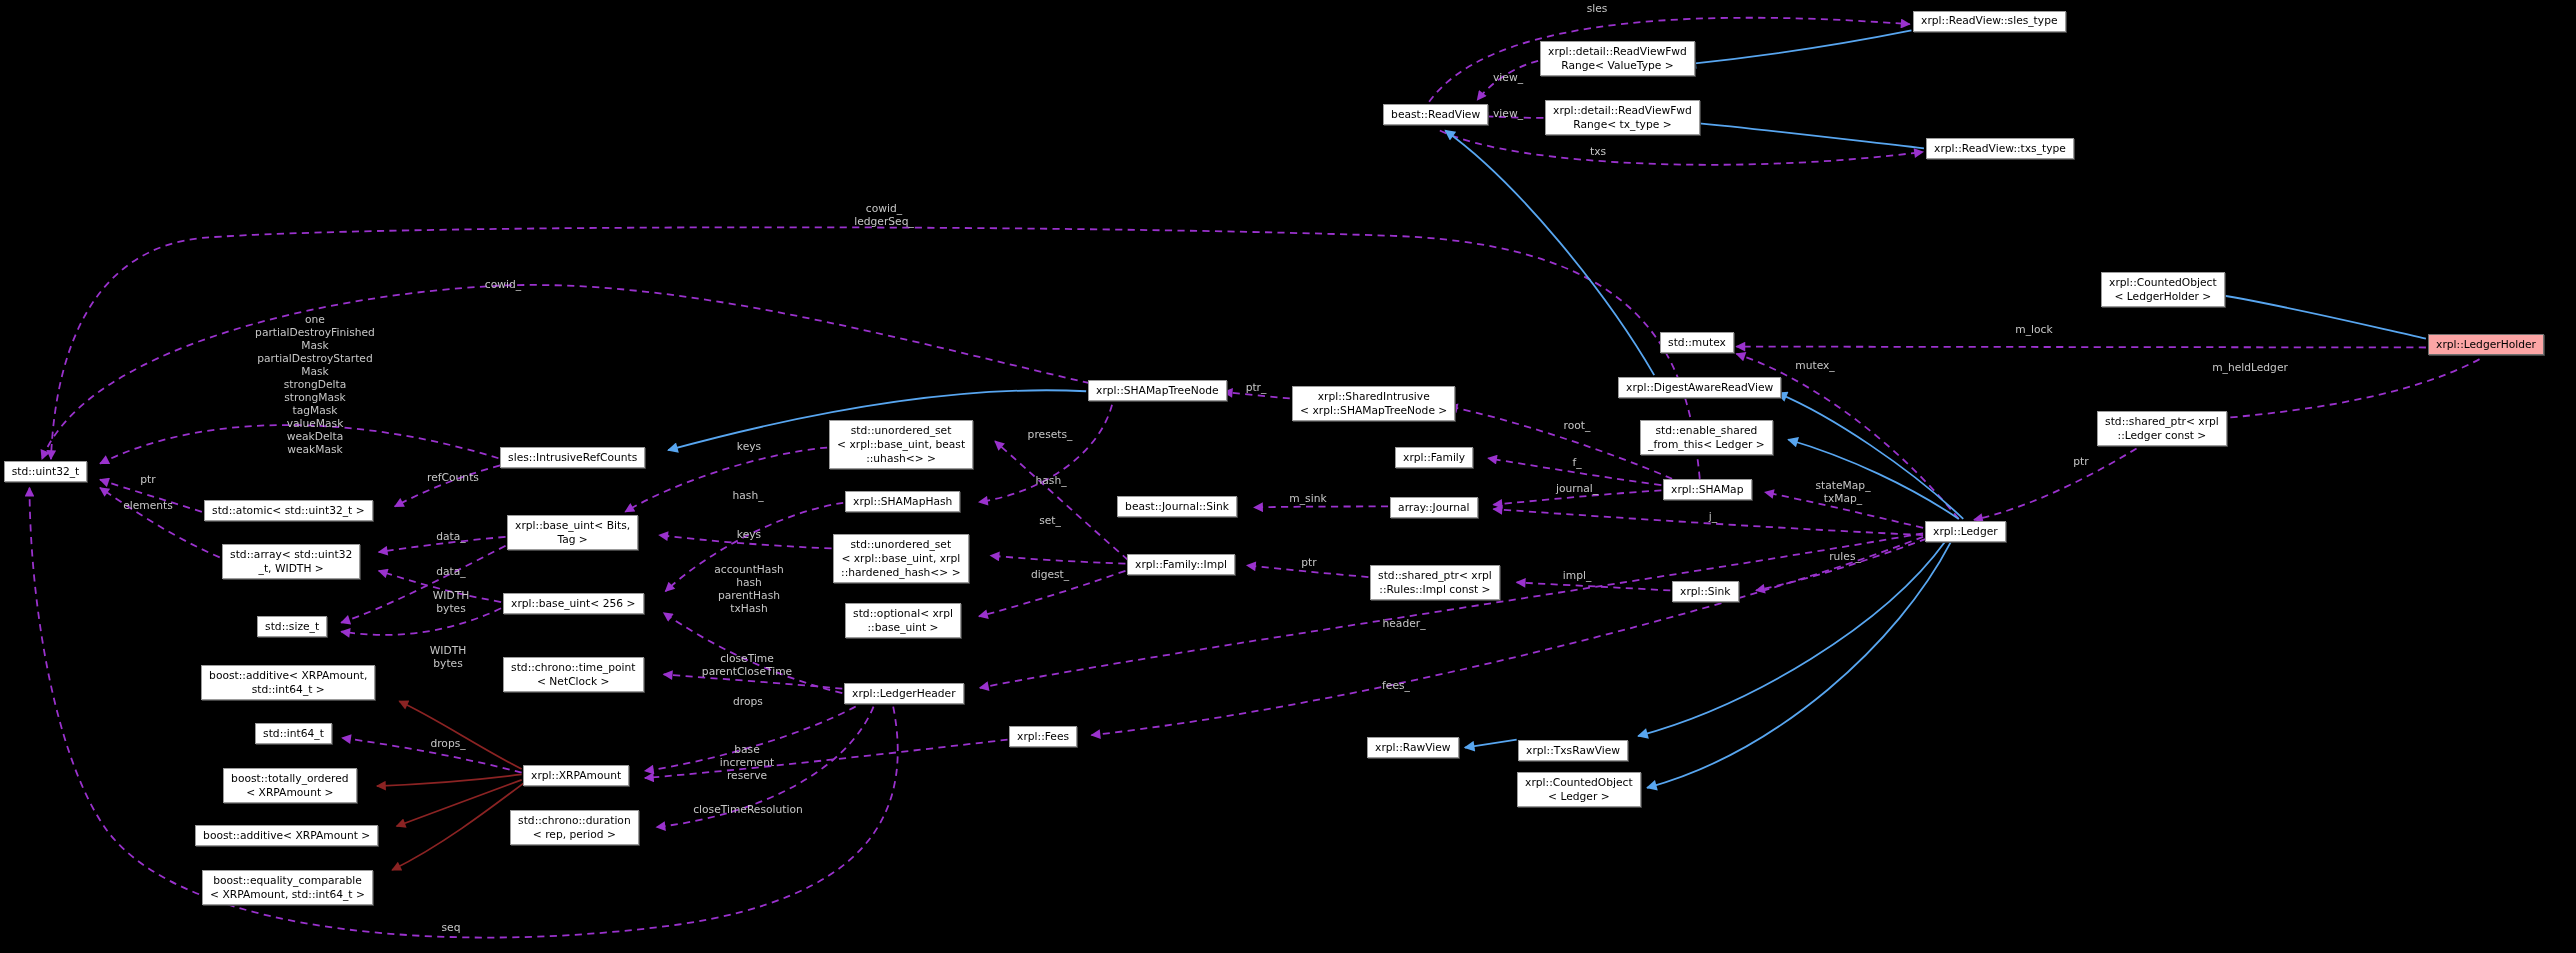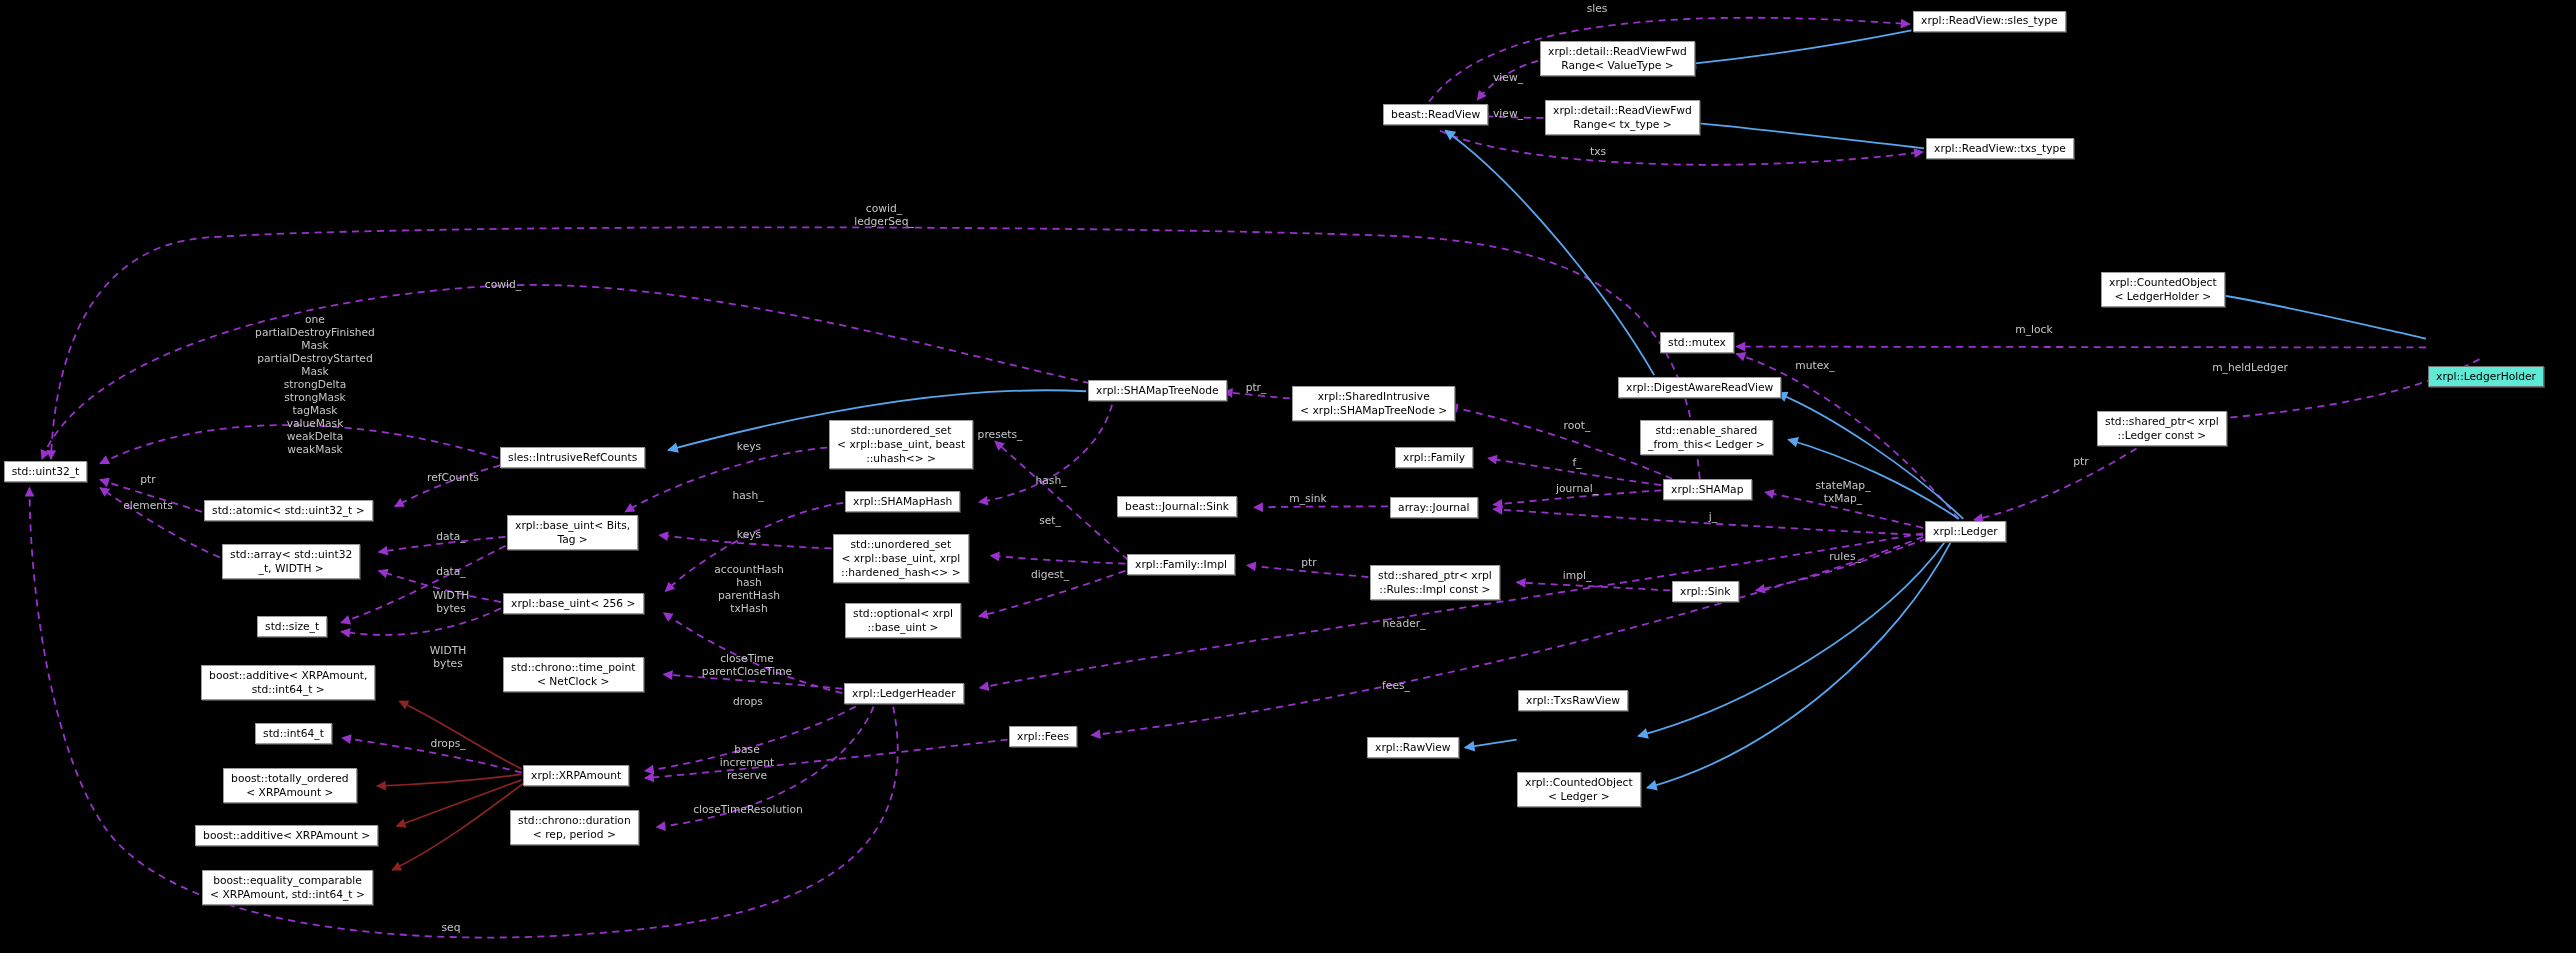--- a/index.html
+++ b/index.html
@@ -2,21 +2,21 @@
 <html style="font-size:14.3px"><head>
 <meta charset="utf-8">
 <style>
   html,body{margin:0;padding:0;background:#000;}
   #graph{position:relative;width:2576px;height:954px;background:#000;overflow:hidden;
          font-family:"DejaVu Sans","Liberation Sans",sans-serif;}
   #edges{position:absolute;left:0;top:0;}
   .node{position:absolute;background:#ffffff;border:1.8px solid #9c9c9c;color:#000;
         font-size:10.7px;line-height:1.3;padding:2.7px 7.1px;white-space:pre-line;text-align:center;
         box-shadow:0.9px 0.9px 0 #4a4a4a;}
-  .node.subject{background:#5eead4;border-color:#6f6f6f;margin-top:32px;}
+  .node.subject{background:#fca5a5;border-color:#6f6f6f;}
   .elabel{position:absolute;color:#c6c6c6;font-size:10.7px;line-height:1.22;
           white-space:pre-line;text-align:center;transform:translateX(-50%);}
   .ep{stroke:#9a32cd;stroke-width:2;fill:none;stroke-dasharray:8 6;}
   .eb{stroke:#58a6f0;stroke-width:2;fill:none;}
   .er{stroke:#8b2323;stroke-width:2;fill:none;}
 </style>
 </head>
 <body>
 
 <div id="graph">
@@ -151,21 +151,21 @@
   <div class="node" style="left:255px;top:723px">std::int64_t</div>
   <div class="node" style="left:523px;top:765px">xrpl::XRPAmount</div>
   <div class="node" style="left:223px;top:768px">boost::totally_ordered
 &lt; XRPAmount &gt;</div>
   <div class="node" style="left:195px;top:825px">boost::additive&lt; XRPAmount &gt;</div>
   <div class="node" style="left:510px;top:810px">std::chrono::duration
 &lt; rep, period &gt;</div>
   <div class="node" style="left:202px;top:870px">boost::equality_comparable
 &lt; XRPAmount, std::int64_t &gt;</div>
   <div class="node" style="left:1367px;top:737px">xrpl::RawView</div>
-  <div class="node" style="left:1518px;top:690px">xrpl::TxsRawView</div>
+  <div class="node" style="left:1518px;top:740px">xrpl::TxsRawView</div>
   <div class="node" style="left:1517px;top:772px">xrpl::CountedObject
 &lt; Ledger &gt;</div>
 
   <div class="elabel" style="left:1597px;top:1.8px">sles</div>
   <div class="elabel" style="left:1508px;top:71px">view_</div>
   <div class="elabel" style="left:1508px;top:107px">view_</div>
   <div class="elabel" style="left:1598px;top:145px">txs</div>
   <div class="elabel" style="left:884px;top:202px">cowid_
 ledgerSeq_</div>
   <div class="elabel" style="left:503px;top:278px">cowid_</div>
@@ -177,21 +177,21 @@
   <div class="elabel" style="left:1577px;top:456px">f_</div>
   <div class="elabel" style="left:1577px;top:482px">journal_</div>
   <div class="elabel" style="left:1713px;top:510px">j_</div>
   <div class="elabel" style="left:1843px;top:479px">stateMap_
 txMap_</div>
   <div class="elabel" style="left:1845px;top:550px">rules_</div>
   <div class="elabel" style="left:1577px;top:569px">impl_</div>
   <div class="elabel" style="left:1256px;top:381px">ptr_</div>
   <div class="elabel" style="left:1308px;top:492px">m_sink</div>
   <div class="elabel" style="left:1309px;top:556px">ptr</div>
-  <div class="elabel" style="left:1000px;top:428px">presets_</div>
+  <div class="elabel" style="left:1050px;top:428px">presets_</div>
   <div class="elabel" style="left:1051px;top:474px">hash_</div>
   <div class="elabel" style="left:1050px;top:514px">set_</div>
   <div class="elabel" style="left:1050px;top:568px">digest_</div>
   <div class="elabel" style="left:315px;top:313px">one
 partialDestroyFinished
 Mask
 partialDestroyStarted
 Mask
 strongDelta
 strongMask

